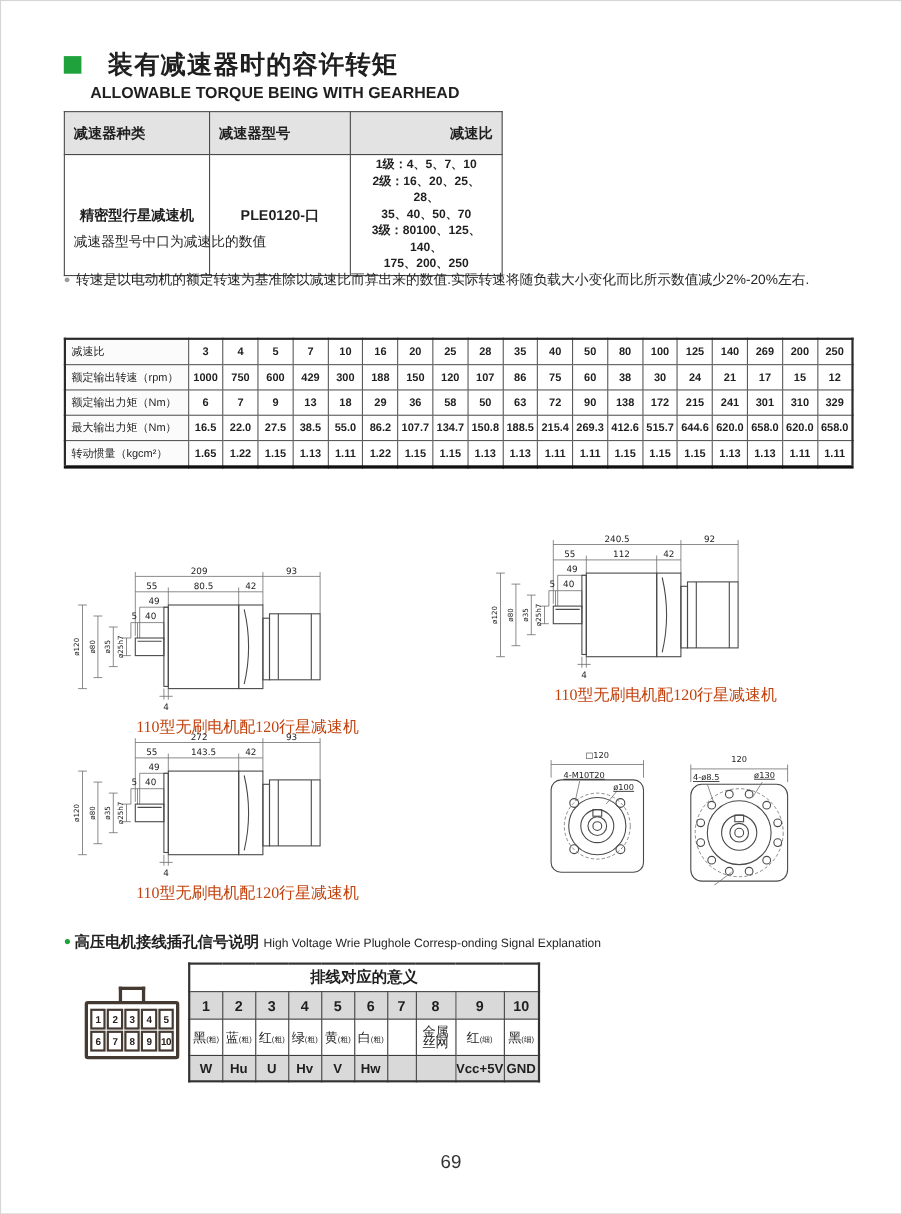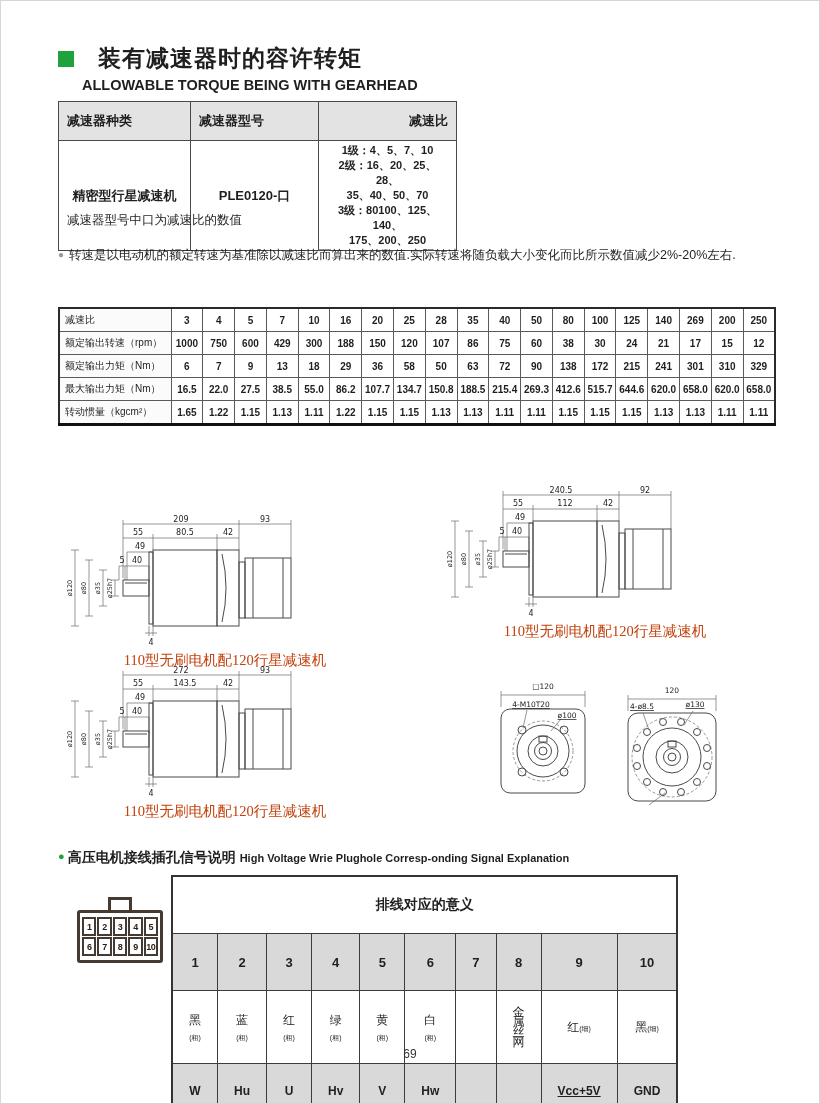--- a/index.html
+++ b/index.html
@@ -57,42 +57,42 @@
   .caption{margin-top:2px;text-align:center;font-family:"Liberation Serif","DejaVu Serif",serif;
         font-size:14.5px;color:#c2410c;}
   .outline{stroke:#4a4a4a;stroke-width:1;fill:none;}
   .thin{stroke:#6a6a6a;stroke-width:0.7;fill:none;}
   .flange{position:absolute;left:478px;top:672px;width:270px;height:132px;}
   .flange svg text{font-size:7.5px;}
 
   
   .sig-hdr{position:absolute;left:57px;top:847px;}
   .sig-title-cn{font-size:14px;font-weight:bold;}
-  .sig-title-en{font-size:11px;font-weight:bold;margin-left:4px;}
+  .sig-title-en{font-size:11px;font-weight:normal;margin-left:4px;}
 
   .connector{position:absolute;left:76px;top:896px;width:86px;}
   .conn-tab{width:24px;height:13px;border:3px solid #453a32;border-bottom:none;margin:0 auto;
         box-sizing:border-box;}
   .conn-body{border:3px solid #453a32;border-radius:3px;padding:3px 2px;background:#fff;}
   .conn-row{display:flex;justify-content:center;gap:1px;margin:1px 0;}
   .pin{width:12px;height:15px;border:2px solid #453a32;font-size:9px;font-weight:bold;
         display:flex;align-items:center;justify-content:center;letter-spacing:-0.5px;color:#2a211c;}
 
   .sigtbl{position:absolute;left:170px;top:874px;border-collapse:collapse;table-layout:fixed;
         text-align:center;border:2px solid #333;}
-  .sigtbl td{border:1.5px solid #3c3c3c;padding:16px;overflow:hidden;}
+  .sigtbl td{border:1.5px solid #3c3c3c;padding:0;overflow:hidden;}
   .sig-title-row td{font-size:14px;font-weight:bold;height:24px;background:#fff;}
   .sig-nums td{background:#d9d9d9;font-weight:bold;font-size:13px;height:24px;}
   .sig-wires td{height:32px;font-size:12px;background:#fff;}
   .wmark{font-size:7px;}
   .wire-mesh{font-size:9px;line-height:10px;}
   .sig-sigs td{background:#d9d9d9;font-weight:bold;font-size:12px;height:22px;}
-  .sig-small{font-size:8px;text-decoration:underline;}
-
-  .pagenum{position:absolute;left:0;right:0;top:1046px;text-align:center;font-size:12px;color:#333;}
+  .sig-small{font-size:8px;}
+
+  .pagenum{position:absolute;left:0;right:0;top:1046px;text-align:center;font-size:17px;color:#333;}
 </style>
 </head>
 <body>
 
 <div class="page">
 
   <svg width="0" height="0" style="position:absolute" aria-hidden="true">
     <defs>
       <g id="sv-outline">
 

